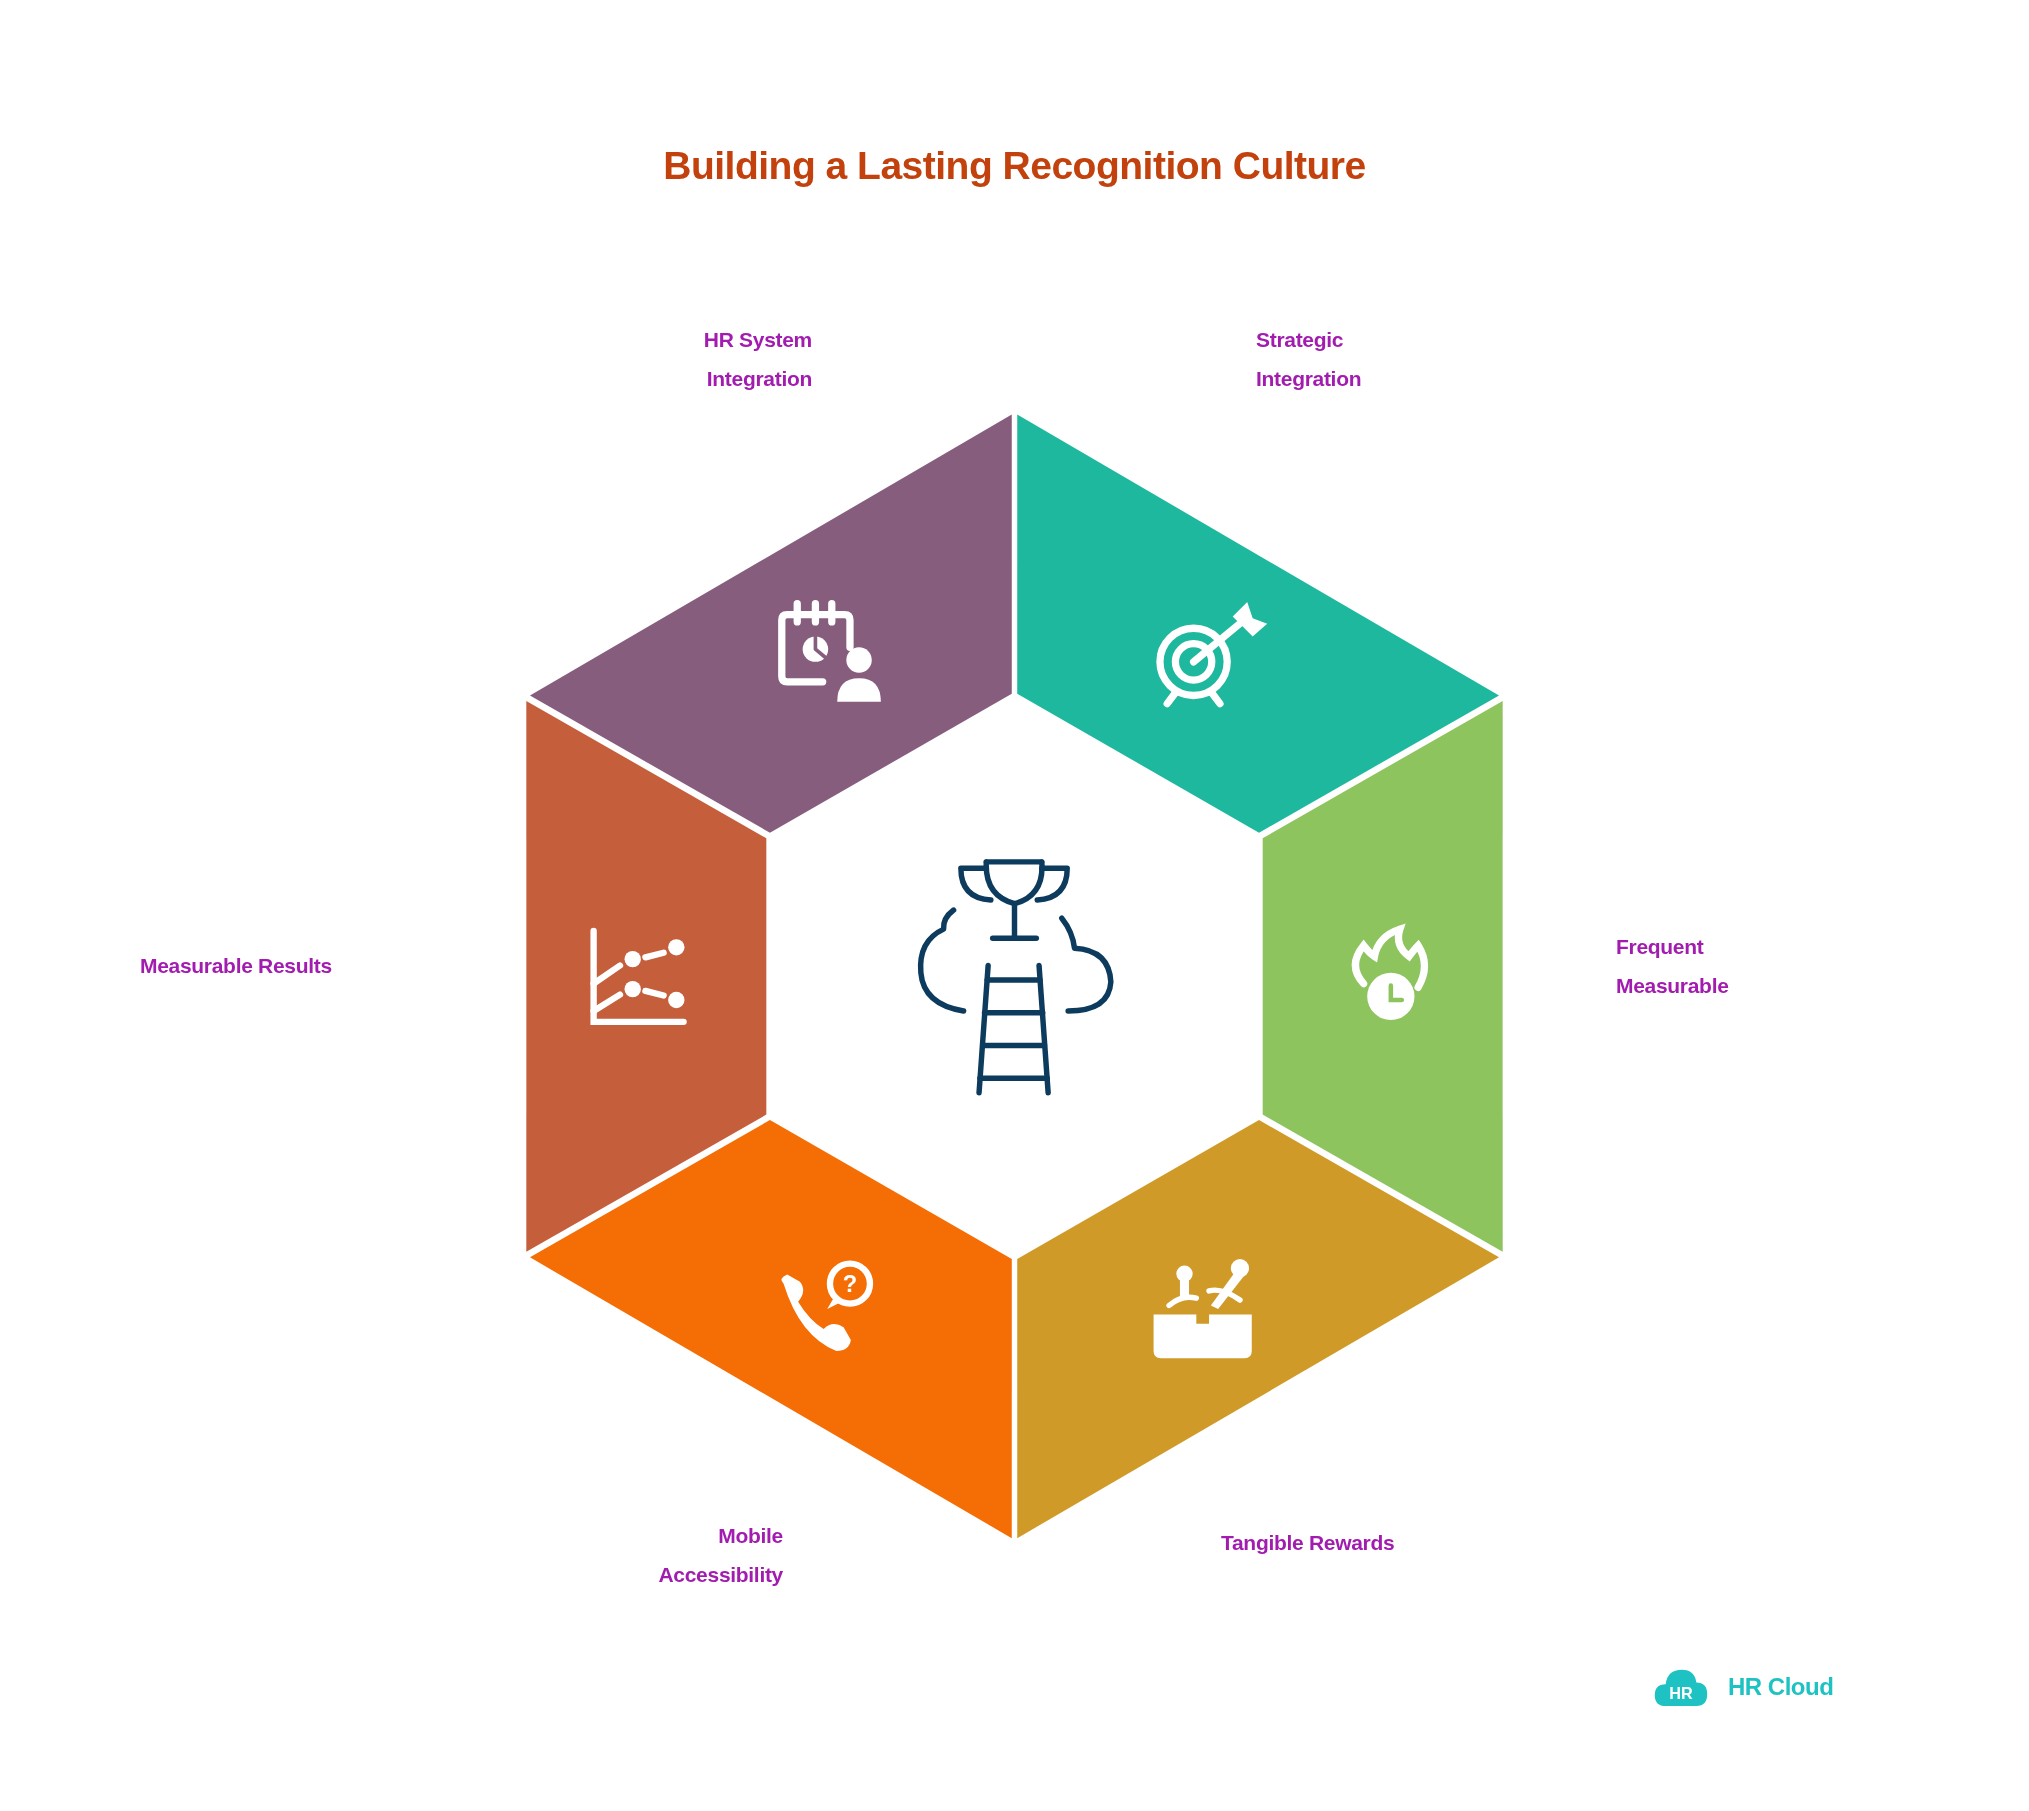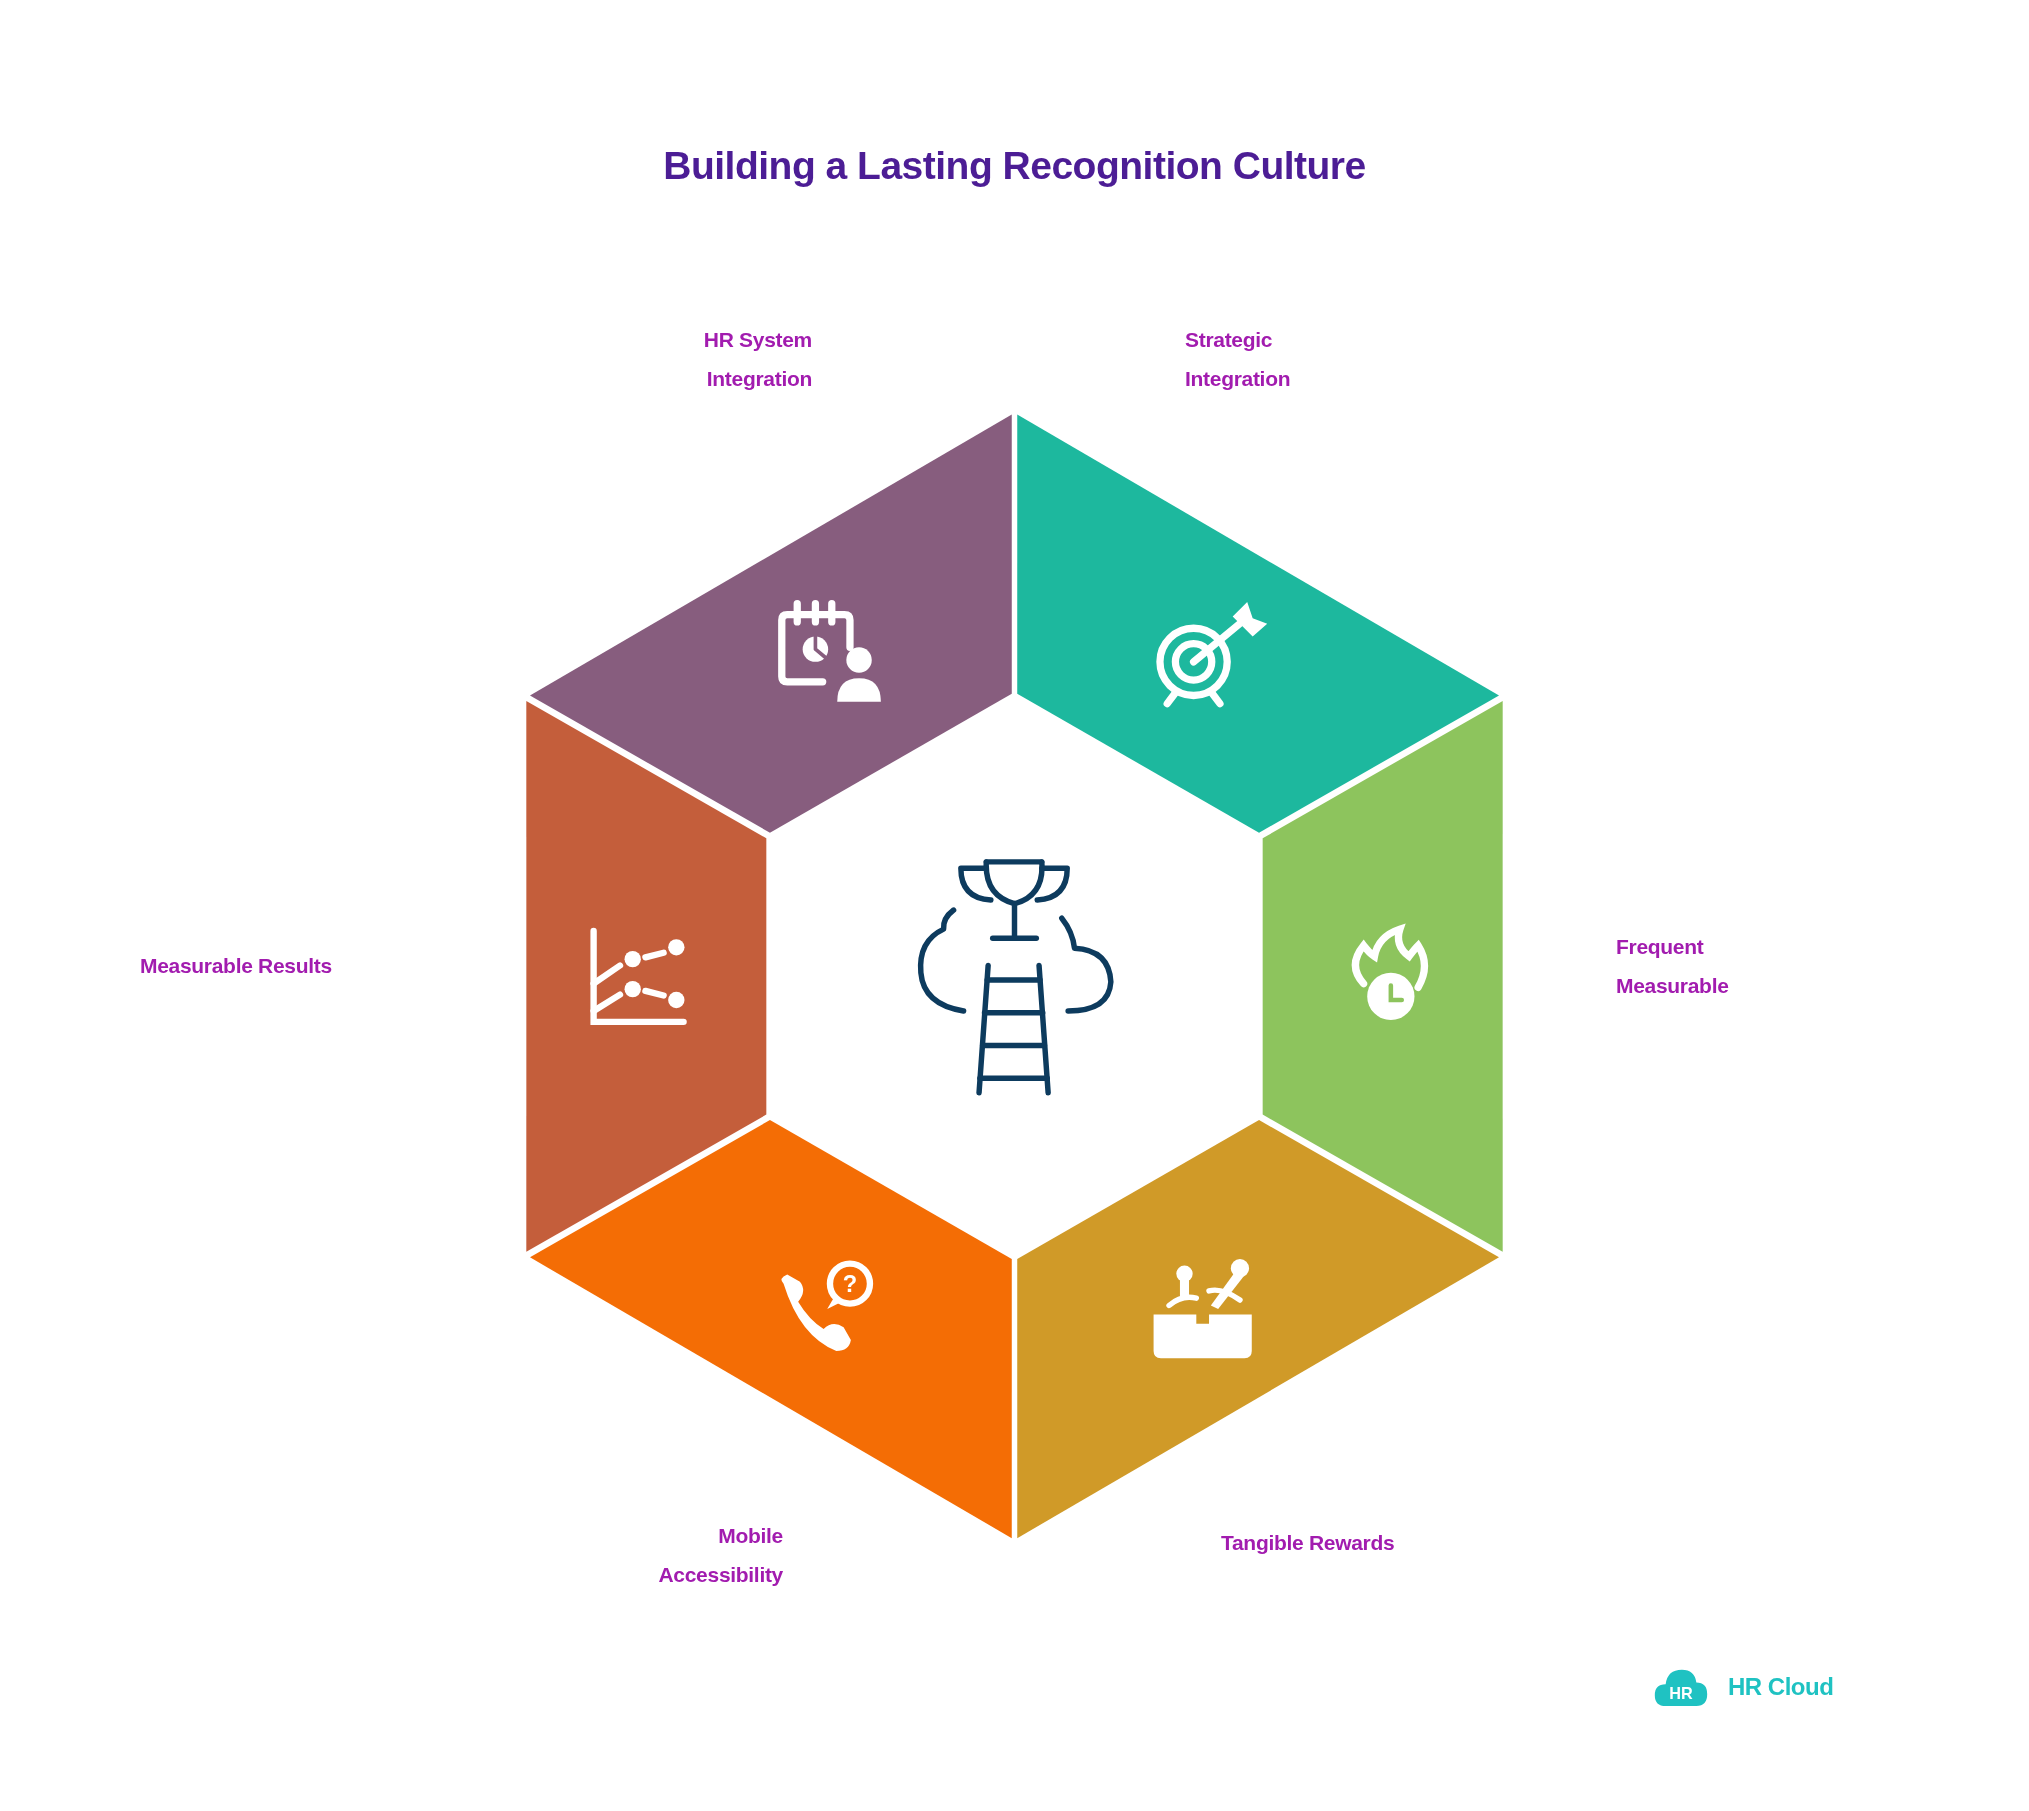--- a/index.html
+++ b/index.html
@@ -1,17 +1,17 @@
 <!DOCTYPE html>
 <html style="font-size:14.5px"><head>
 <meta charset="utf-8">
 <style>
   html, body { margin:0; padding:0; background:#ffffff; }
   body { width:2029px; height:1811px; position:relative; overflow:hidden; font-family:"Liberation Sans", sans-serif; }
-  .title { position:absolute; left:0; width:2029px; top:144px; text-align:center; font-size:39px; font-weight:bold; color:#4c1d95; letter-spacing:-0.5px; }
+  .title { position:absolute; left:0; width:2029px; top:144px; text-align:center; font-size:39px; font-weight:bold; color:#c2410c; letter-spacing:-0.5px; }
   .label { position:absolute; font-size:21px; font-weight:bold; color:#a21caf; line-height:39px; letter-spacing:-0.3px; }
   .label.right { text-align:right; }
   .label.left { text-align:left; }
   svg.diagram { position:absolute; left:0; top:0; }
   .logo { position:absolute; left:1653px; top:1666px; display:flex; align-items:center; gap:19px; }
   .logo-text { font-size:24px; font-weight:bold; color:#1fc2c2; letter-spacing:-0.5px; }
 </style>
 </head>
 <body>
 
@@ -101,21 +101,21 @@
     <line x1="1083" y1="1114" x2="1147" y2="1114"></line>
     <line x1="1081" y1="1150" x2="1149" y2="1150"></line>
     <line x1="1078" y1="1186" x2="1152" y2="1186"></line>
   </g>
 </svg>
 
 <div class="label right" style="right:1217px; top:320px;">
   <div>HR System</div>
   <div>Integration</div>
 </div>
-<div class="label left" style="left:1185px; top:320px;">
+<div class="label left" style="left:1256px; top:320px;">
   <div>Strategic</div>
   <div>Integration</div>
 </div>
 <div class="label left" style="left:1616px; top:927px;">
   <div>Frequent</div>
   <div>Measurable</div>
 </div>
 <div class="label left" style="left:1221px; top:1523px;">
   <div>Tangible Rewards</div>
 </div>

